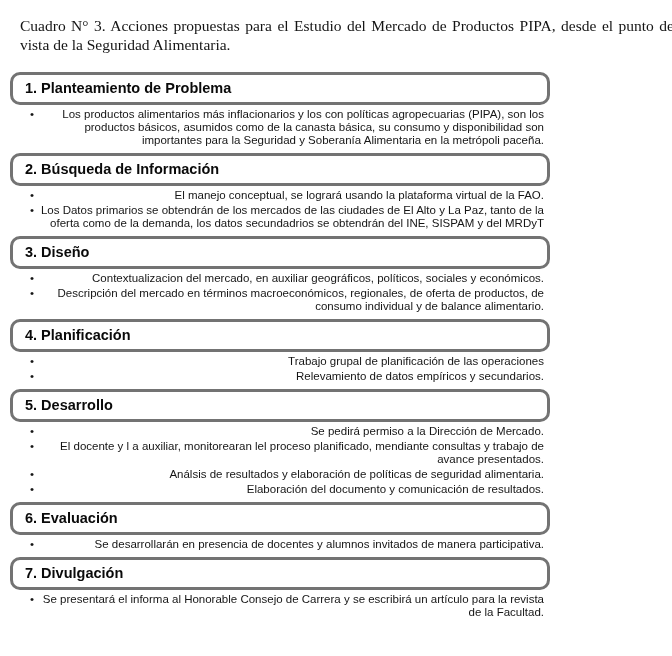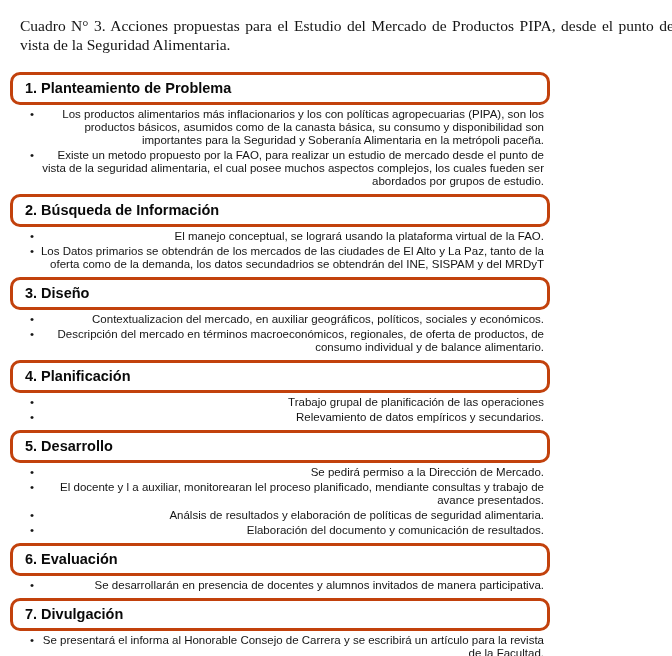--- a/index.html
+++ b/index.html
@@ -28,21 +28,21 @@
     margin: 12px;
     width: 654px;
   }
   .steps {
     margin-top: 17px;
     margin-left: 2px;
   }
   .step-box {
     box-sizing: border-box;
     width: 540px;
-    border: 3px solid #c2410c;
+    border: 3px solid #737373;
     border-radius: 10px;
     padding: 4px 12px 5px 12px;
     background: #ffffff;
   }
   .step-title {
     font-family: "Liberation Sans", sans-serif;
     font-weight: bold;
     font-size: 14.5px;
     line-height: 17px;
     color: #0a0a0a;
@@ -79,21 +79,20 @@
   <p class="doc-caption">Cuadro N° 3.  Acciones propuestas para el Estudio del Mercado de Productos PIPA, desde el punto de vista de la Seguridad Alimentaria.</p>
 
   <div class="steps">
 
     <section>
       <div class="step-box">
         <span class="step-title">1. Planteamiento de Problema</span>
       </div>
       <ul class="bullets">
         <li class="bullet">Los productos alimentarios más inflacionarios y los con políticas agropecuarias (PIPA), son los productos básicos, asumidos como de la canasta básica, su consumo y disponibilidad son importantes para la Seguridad y Soberanía Alimentaria en la metrópoli paceña.</li>
-        <li class="bullet">Existe un metodo propuesto por la FAO, para realizar un estudio de mercado desde el punto de vista de la seguridad alimentaria, el cual posee muchos aspectos complejos, los cuales fueden ser abordados por grupos de estudio.</li>
       </ul>
     </section>
 
     <section>
       <div class="step-box">
         <span class="step-title">2. Búsqueda de Información</span>
       </div>
       <ul class="bullets">
         <li class="bullet">El manejo conceptual, se logrará usando la plataforma virtual de la FAO.</li>
         <li class="bullet">Los Datos primarios se obtendrán de los mercados de las ciudades de El Alto y La Paz, tanto de la oferta como de la demanda, los datos secundadrios se obtendrán del INE, SISPAM y del MRDyT</li>

